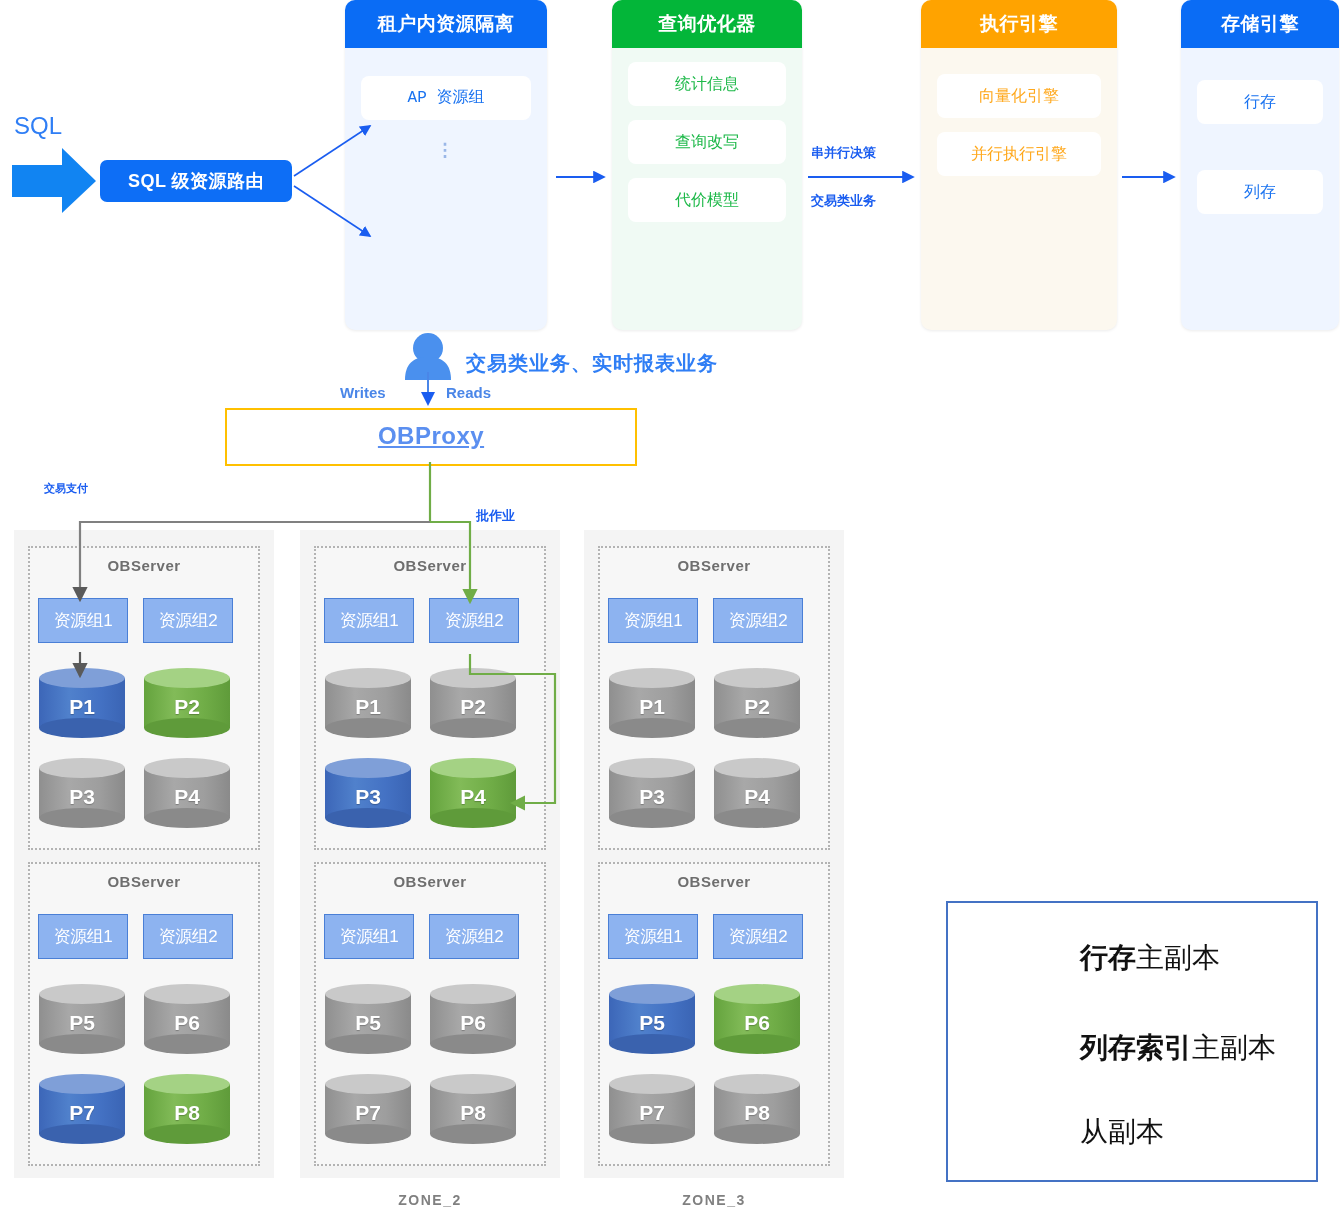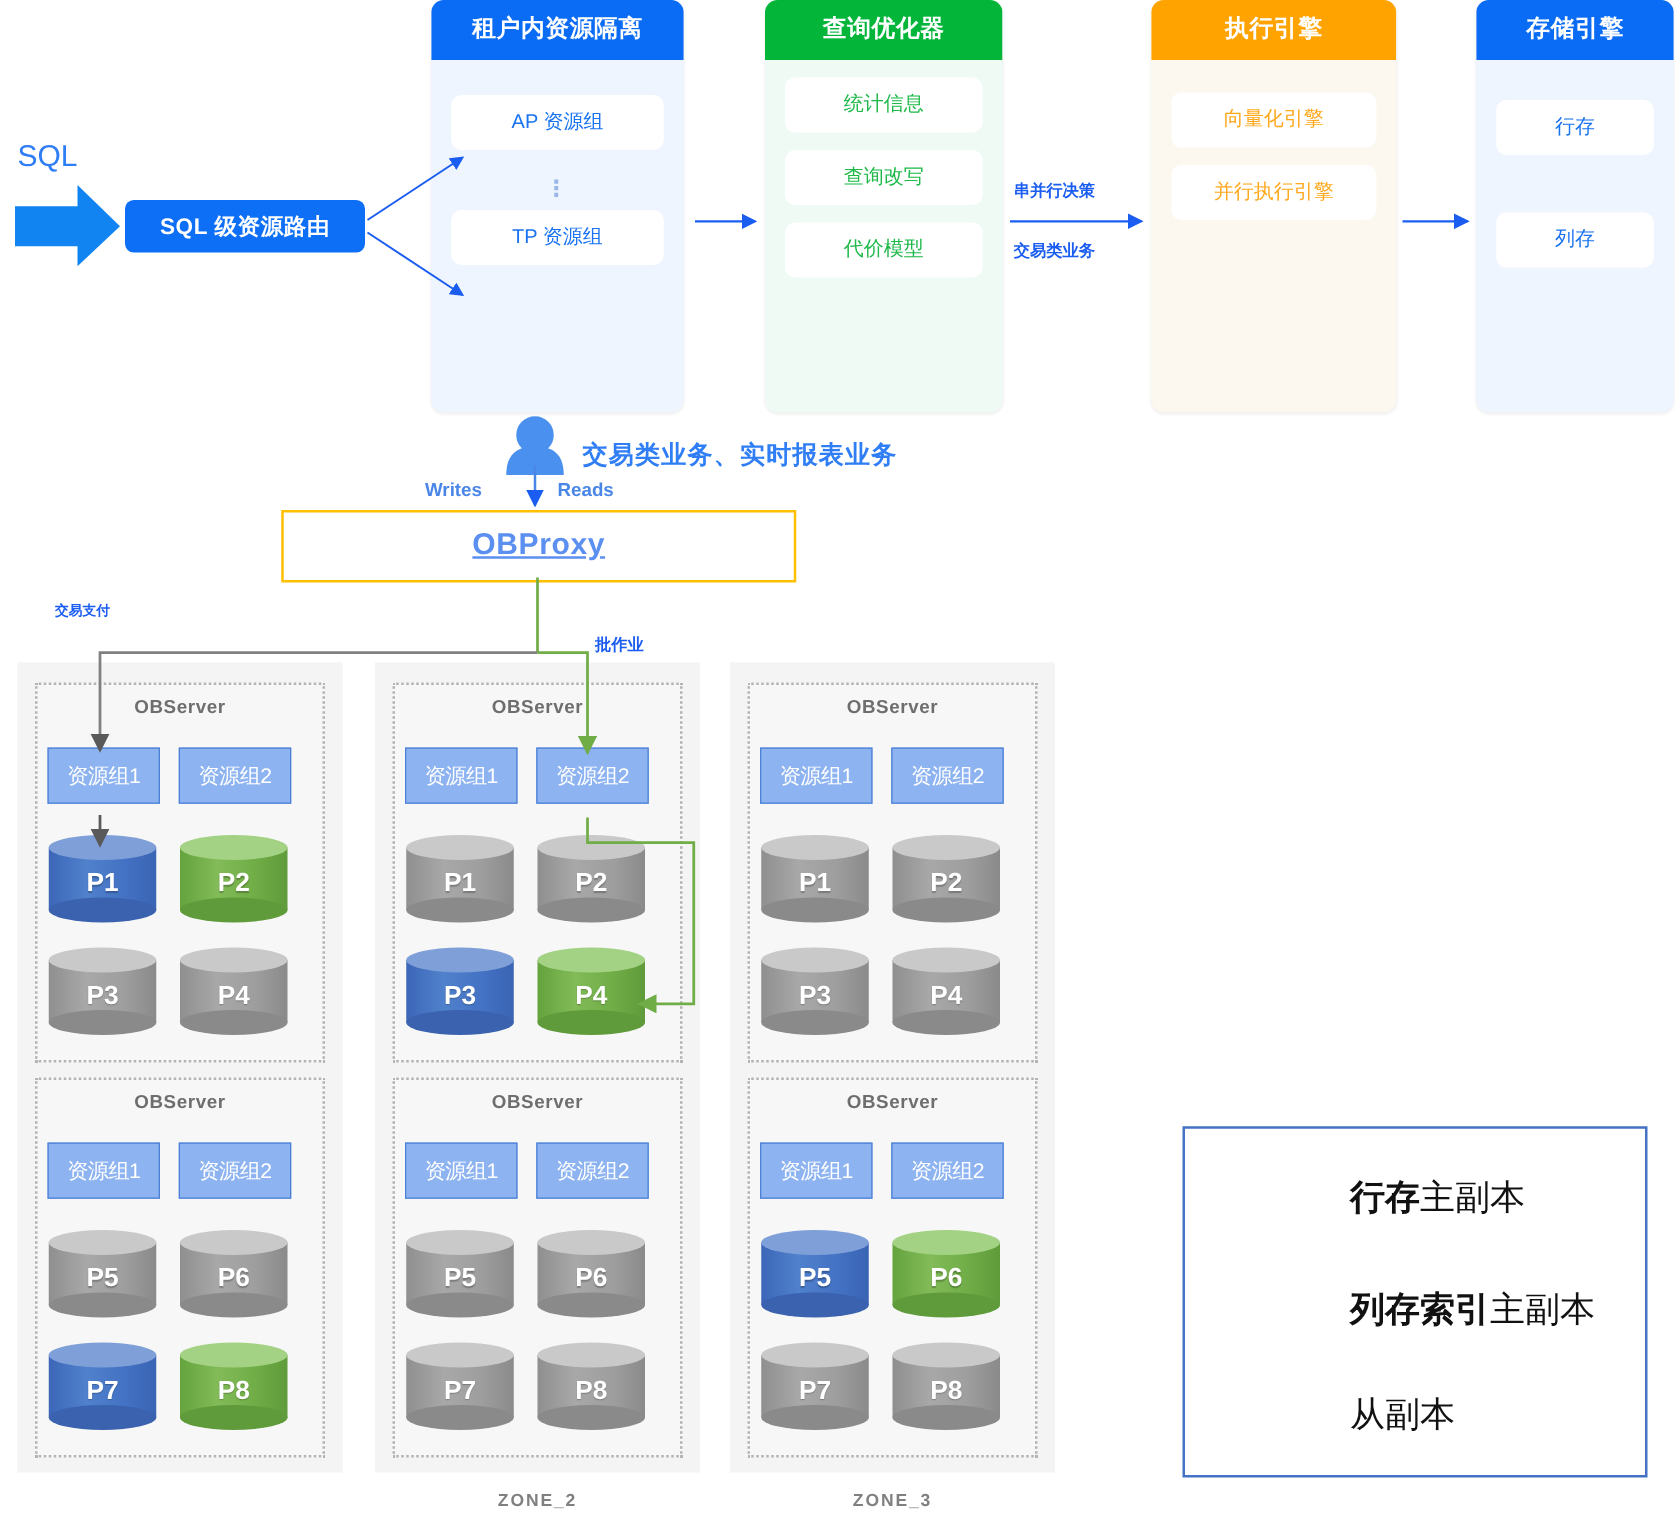--- a/index.html
+++ b/index.html
@@ -96,24 +96,23 @@
 </style>
 </head>
 <body>
 
 <div class="abs sql-label">SQL</div>
 
 <div class="abs route-box">SQL 级资源路由</div>
 
 <div class="stage" id="stage-tenant">
   <div class="stage-hd">租户内资源隔离</div>
-  <div class="stage-body" style="padding-top:28px;">
+  <div class="stage-body" style="padding-top:28px;font-family:Liberation Mono, monospace;">
     <div class="pill">AP 资源组</div>
     <div class="dots">⋮</div>
-    <div class="pill">TP 资源组</div>
   </div>
 </div>
 
 <div class="stage" id="stage-opt">
   <div class="stage-hd">查询优化器</div>
   <div class="stage-body">
     <div class="pill">统计信息</div>
     <div class="pill">查询改写</div>
     <div class="pill">代价模型</div>
   </div>

